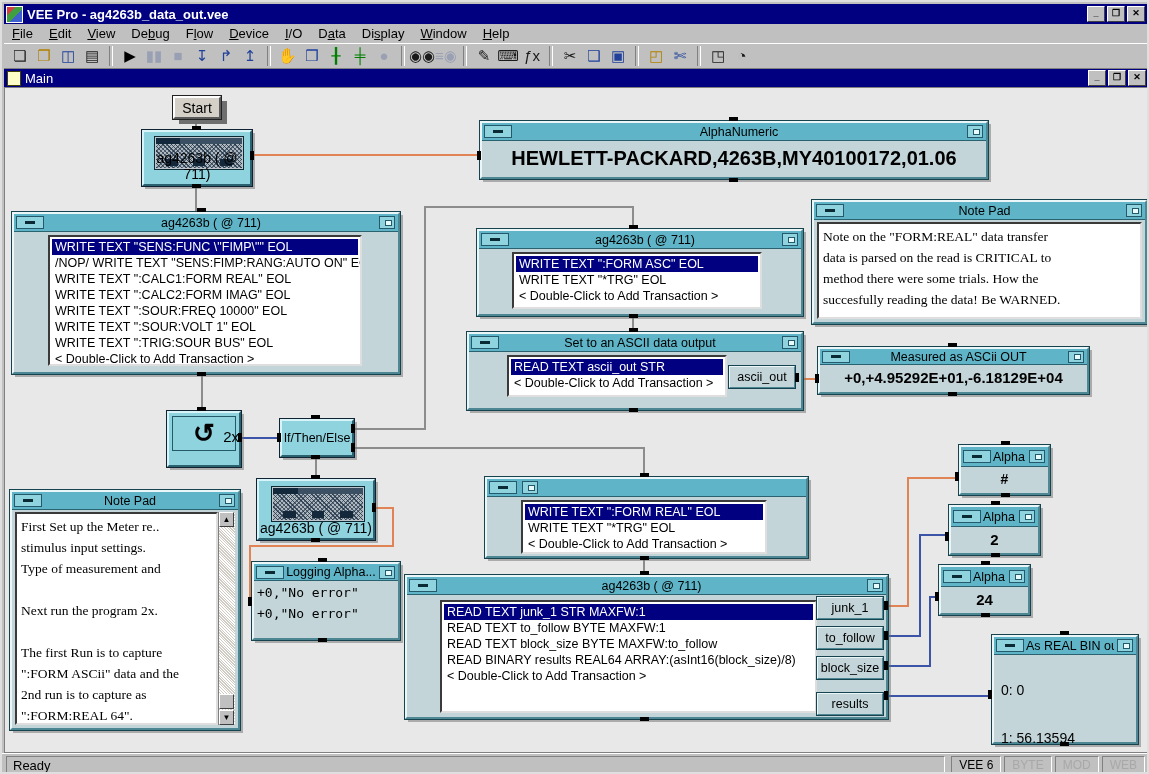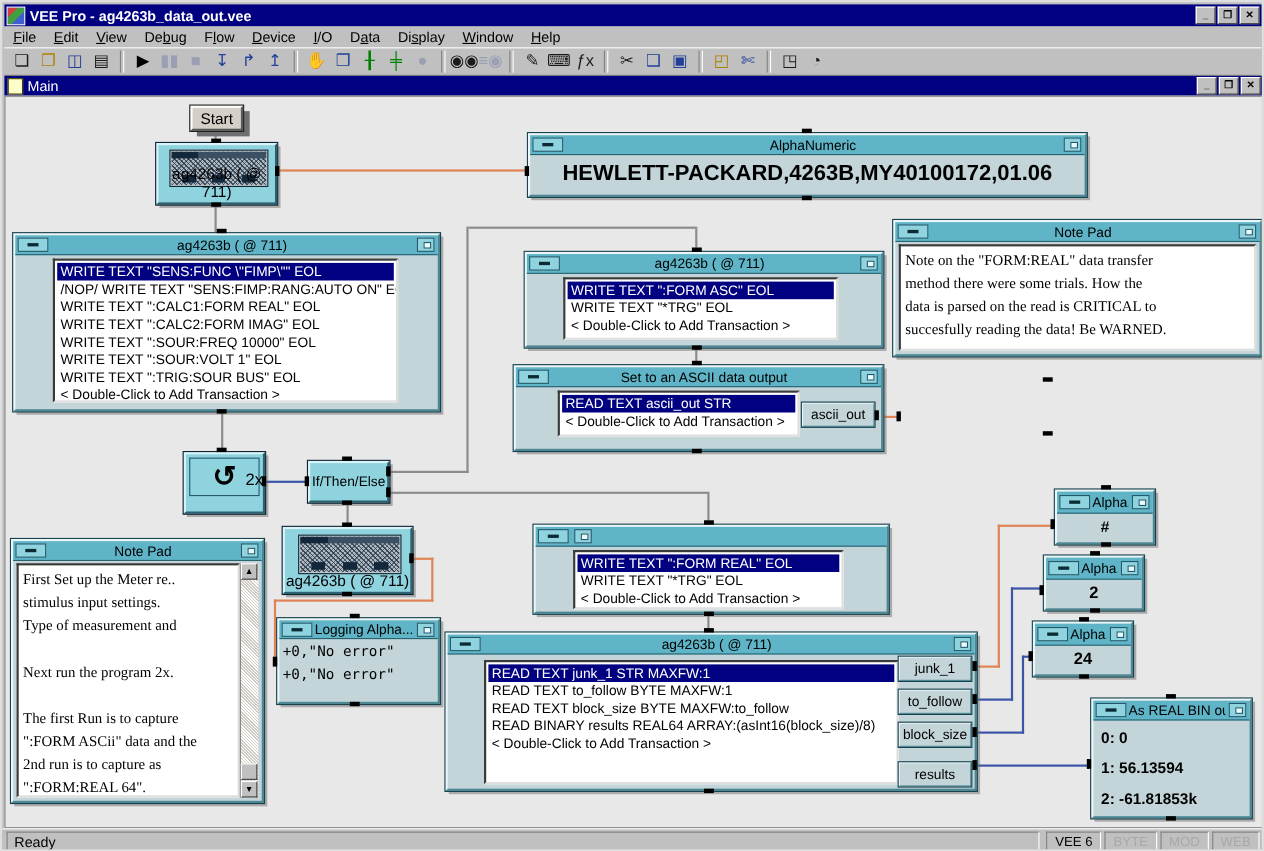--- a/index.html
+++ b/index.html
@@ -76,21 +76,21 @@
     outline:1px solid #222;display:flex;align-items:center;justify-content:center;font-size:14px;box-sizing:border-box;}
   .notetext{position:absolute;background:#fff;border:2px solid;border-color:#3a3a3a #dedede #dedede #3a3a3a;
     padding:2px 4px;box-sizing:border-box;font-family:cursive;font-size:13.5px;overflow:hidden;}
   .note-line{line-height:21px;white-space:nowrap;}
   .note-line.blank{height:21px;}
   .vscroll{position:absolute;width:16px;background:#d0ccc4 repeating-linear-gradient(45deg,#fff 0 1px,transparent 1px 2px);
     border-left:1px solid #808080;}
   .sarrow{position:absolute;left:0;width:15px;height:15px;background:#c0c0c0;border:1px solid;
     border-color:#fff #404040 #404040 #fff;font-size:8px;text-align:center;line-height:14px;box-sizing:border-box;}
   .mono-line{font-family:"DejaVu Sans Mono",monospace;font-size:13px;line-height:21px;white-space:nowrap;}
-  .out-line{font-weight:bold;font-size:14px;line-height:28px;padding-left:5px;white-space:nowrap;}
+  .out-line{font-weight:normal;font-size:14px;line-height:28px;padding-left:5px;white-space:nowrap;margin-top:20px;}
   .bigvalue{position:absolute;display:flex;align-items:center;justify-content:center;
     font-weight:bold;white-space:nowrap;}
   .term{position:absolute;left:0;width:66px;height:22px;background:#c3d5d9;border:1px solid;
     border-color:#eaf6f8 #4d8794 #4d8794 #eaf6f8;outline:1px solid #17434f;
     display:flex;align-items:center;justify-content:center;font-size:12.5px;box-sizing:border-box;}
   .wire{position:absolute;}
   .wg{background:#8c8c8c;}
   .wo{background:#e08455;}
   .wb{background:#3b54a8;}
   .pin{position:absolute;background:#000;}
@@ -245,22 +245,22 @@
   </div>
 
   <div class="vbox" style="left:810px;top:198px;width:335px;height:124px">
     <div class="vtitle">
       <span class="vmin"></span>
       <span class="vlab">Note Pad</span>
       <span class="vcorner"></span>
     </div>
     <div class="notetext" style="left:3px;top:20px;right:3px;bottom:3px">
         <div class="note-line">Note on the "FORM:REAL" data transfer</div>
+        <div class="note-line">data is parsed on the read is CRITICAL to</div>
         <div class="note-line">method there were some trials. How the</div>
-        <div class="note-line">data is parsed on the read is CRITICAL to</div>
         <div class="note-line">succesfully reading the data! Be WARNED.</div>
       </div>
   </div>
 
   <div class="vbox" style="left:475px;top:227px;width:326px;height:87px">
     <div class="vtitle">
       <span class="vmin"></span>
       <span class="vlab">ag4263b ( @ 711)</span>
       <span class="vcorner"></span>
     </div>
@@ -277,20 +277,28 @@
       <span class="vlab">Set to an ASCII data output</span>
       <span class="vcorner"></span>
     </div>
     <div class="vlist" style="left:38px;top:21px;width:220px;height:42px">
         <div class="tx-row sel">READ TEXT ascii_out STR</div>
         <div class="tx-row">&lt; Double-Click to Add Transaction &gt;</div>
       </div>
   </div>
   <div class="term" style="left:727px;top:364px">ascii_out</div>
 
+  <div class="vbox" style="left:816px;top:345px;width:271px;height:47px">
+    <div class="vtitle" style="height:15px">
+      <span class="vmin" style="height:10px"></span>
+      <span class="vlab">Measured as ASCii OUT</span>
+      <span class="vcorner" style="height:10px"></span>
+    </div>
+    <div class="bigvalue" style="left:2px;top:16px;right:2px;bottom:2px;font-size:15px;">+0,+4.95292E+01,-6.18129E+04</div>
+  </div>
 
   <div class="cyanbox" style="left:165px;top:409px;width:74px;height:56px">
     <div class="loopicon">↺</div>
     <div class="loopcap">2x</div>
   </div>
 
   <div class="cyanbox" style="left:278px;top:417px;width:74px;height:38px">
     <div class="iflabel">If/Then/Else</div>
   </div>
 

